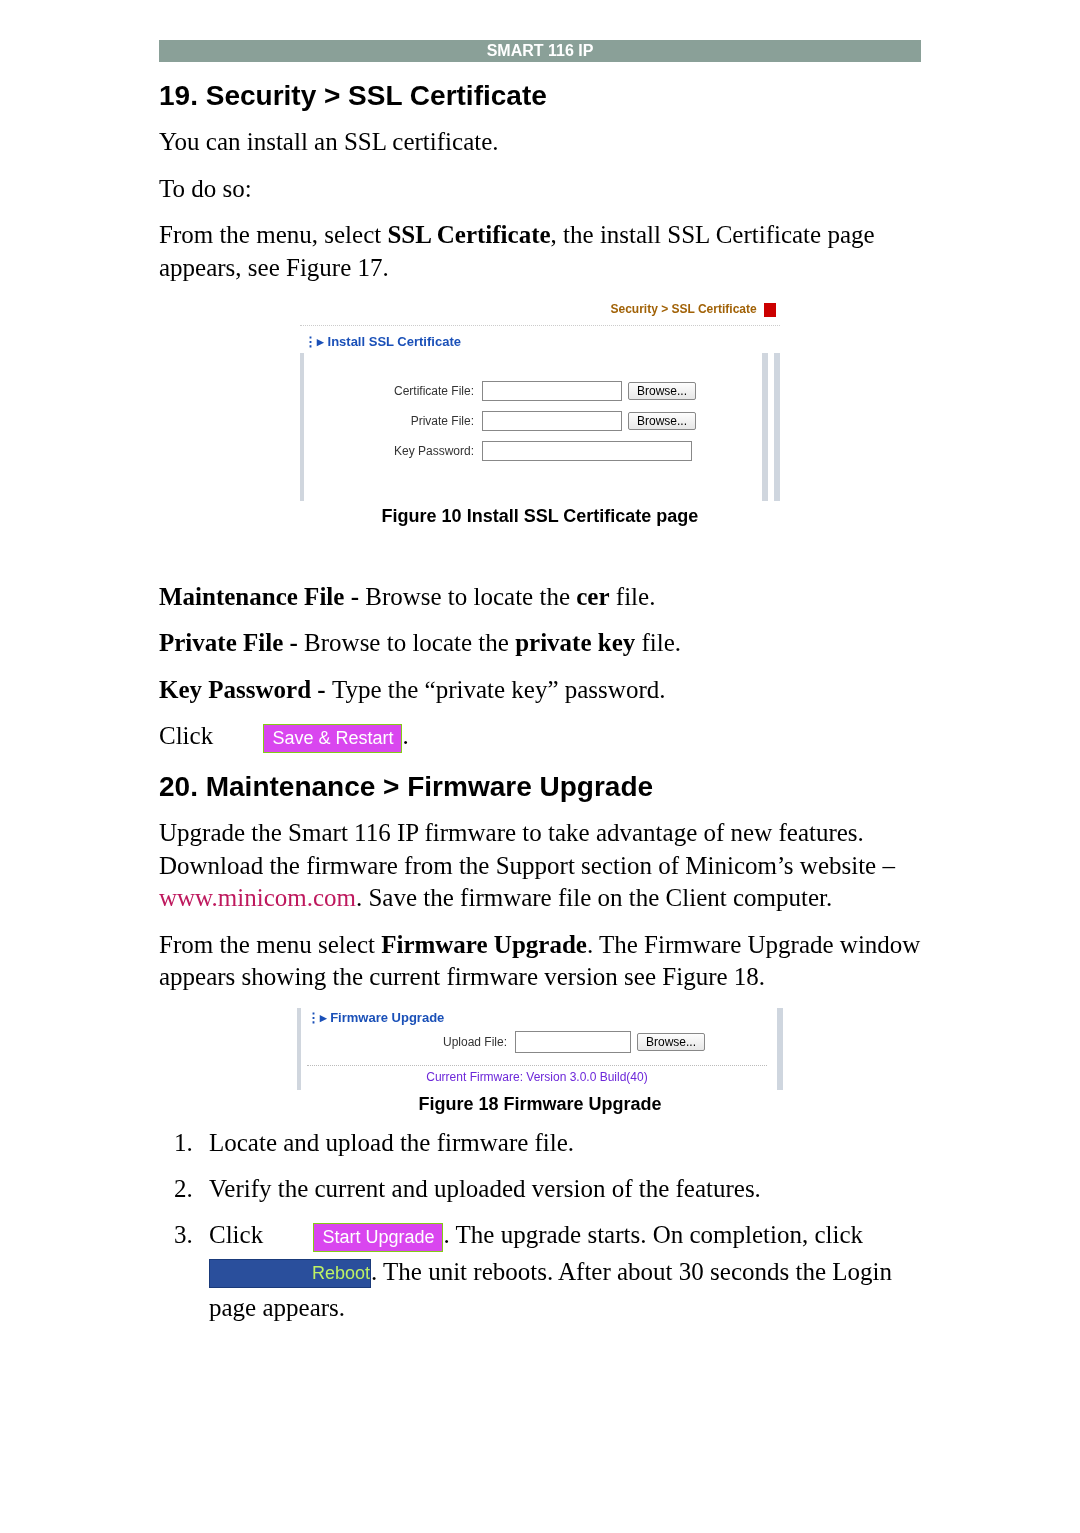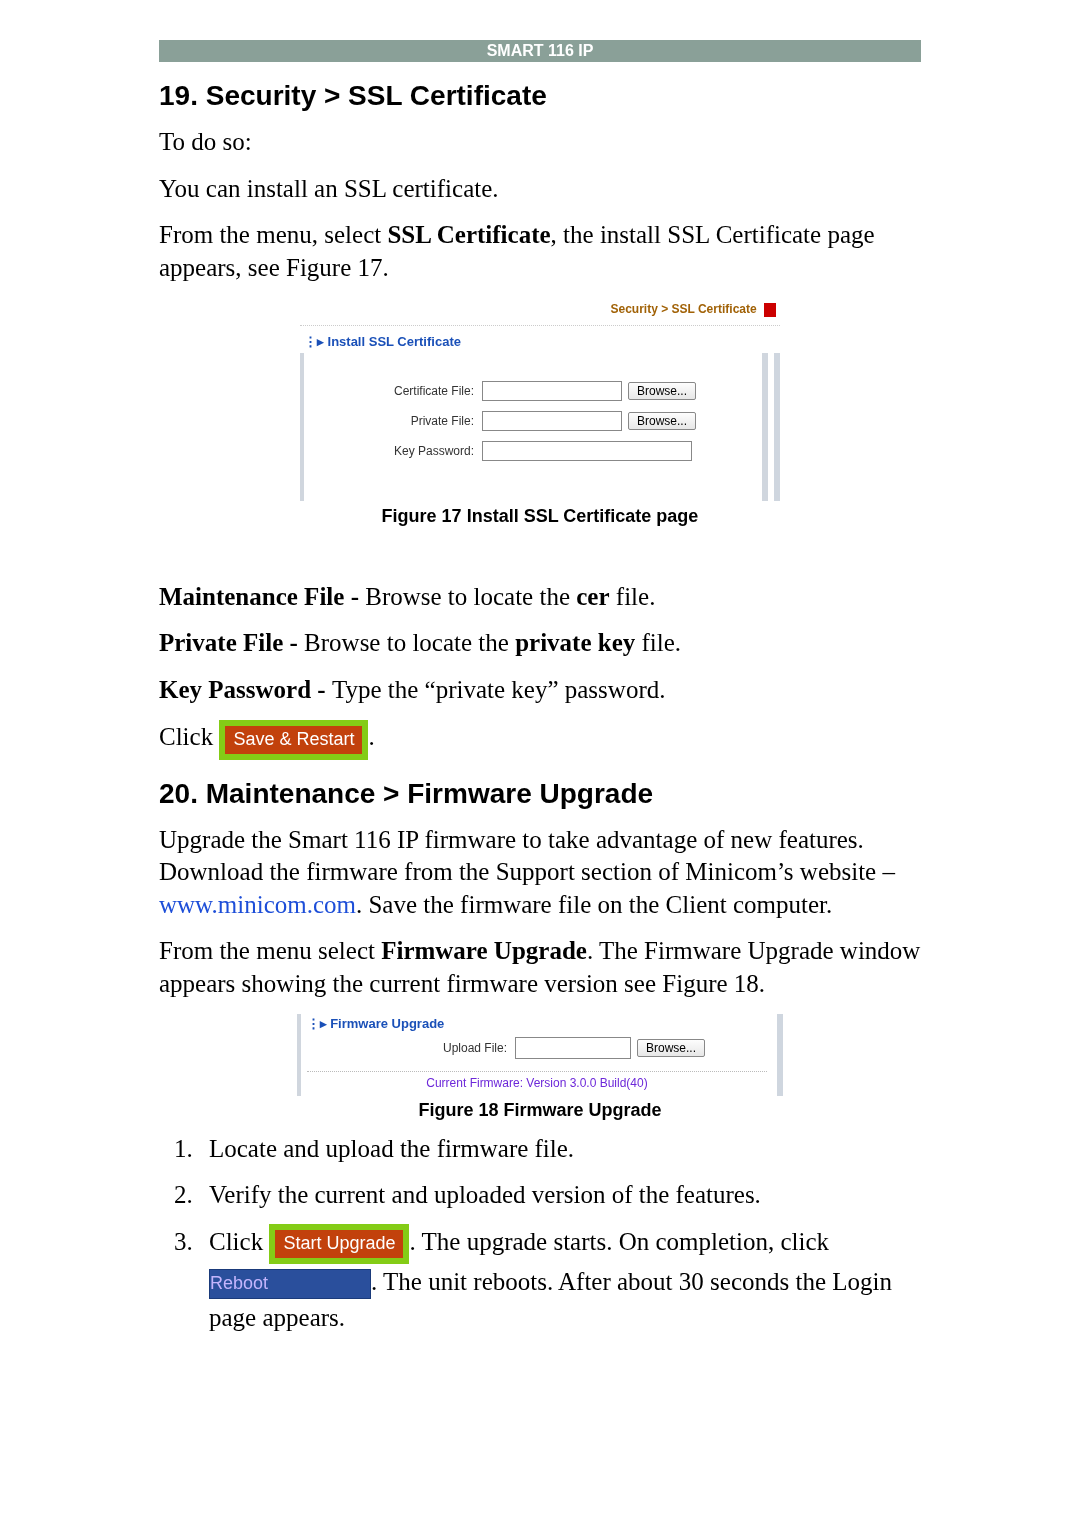--- a/index.html
+++ b/index.html
@@ -29,42 +29,43 @@
     font-weight: bold;
     font-size: 28px;
     margin: 18px 0 10px 0;
   }
   p.body {
     font-size: 25px;
     margin: 14px 0;
     line-height: 1.3;
   }
   .bold { font-weight: bold; }
-  .link { color: #1d4ed8; }
+  .link { color: #be185d; }
   .btn-img {
     display: inline-block;
-    background: #c2410c;
+    background: #d946ef;
     color: #fff;
     font-family: Arial, Helvetica, sans-serif;
     font-size: 18px;
     padding: 2px 8px;
     line-height: 1.3;
     vertical-align: middle;
-    border: 6px solid #84cc16;
+    border: 1px solid #84cc16;
+    margin-left: 44px;
   }
   .btn-reboot {
     display: inline-block;
     background: #2a4f9c;
-    color: #c4b5fd;
+    color: #bef264;
     font-family: Arial, Helvetica, sans-serif;
     font-size: 18px;
     padding: 2px 0;
     line-height: 1.3;
     width: 160px;
-    text-align: left;
+    text-align: right;
     vertical-align: middle;
     border: 1px solid #1a3a7a;
   }
   .fig-caption {
     font-family: Arial, Helvetica, sans-serif;
     font-weight: bold;
     font-size: 18px;
     text-align: center;
     margin-top: 4px;
   }
@@ -200,22 +201,22 @@
 <body>
 
 <div class="page">
 
   <div class="header-bar">
     <span>SMART 116 IP</span>
   </div>
 
   <h2 class="section">19. Security &gt; SSL Certificate</h2>
 
+  <p class="body">You can install an SSL certificate.</p>
   <p class="body">To do so:</p>
-  <p class="body">You can install an SSL certificate.</p>
   <p class="body">
     <span>From the menu, select </span><span class="bold">SSL Certificate</span><span>, the install SSL Certificate page appears, see Figure 17.</span>
   </p>
 
   <div class="fig17">
     <div class="crumb">
       <span>Security</span><span> &gt; </span><span>SSL Certificate</span>
       <span class="red-square"></span>
     </div>
     <div class="section-title">
@@ -231,21 +232,21 @@
         <label>Private File:</label>
         <input class="txt" type="text" style="">
         <button class="browse">Browse...</button>
       </div>
       <div class="row">
         <label>Key Password:</label>
         <input class="txt wide" type="text" style="">
       </div>
     </div>
   </div>
-  <div class="fig-caption">Figure 17 Install SSL Certificate page</div>
+  <div class="fig-caption">Figure 10 Install SSL Certificate page</div>
 
   <div style="height:40px"></div>
 
   <p class="body">
     <span class="bold">Maintenance File - </span><span>Browse to locate the </span><span class="bold">cer</span><span> file.</span>
   </p>
   <p class="body">
     <span class="bold">Private File - </span><span>Browse to locate the </span><span class="bold">private key</span><span> file.</span>
   </p>
   <p class="body">

